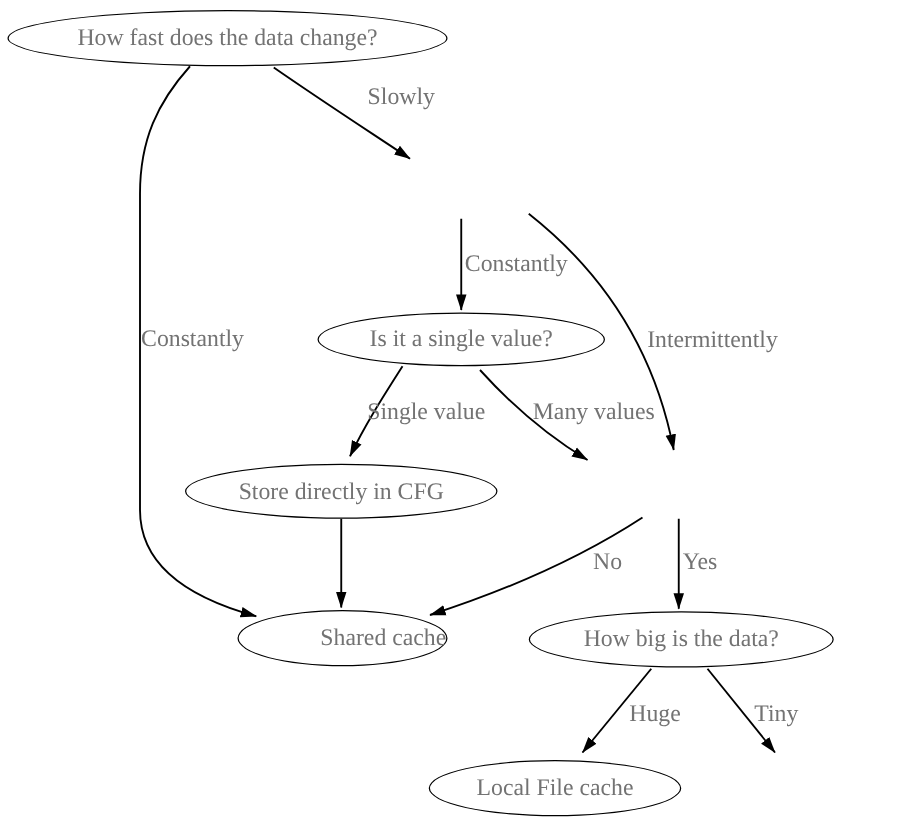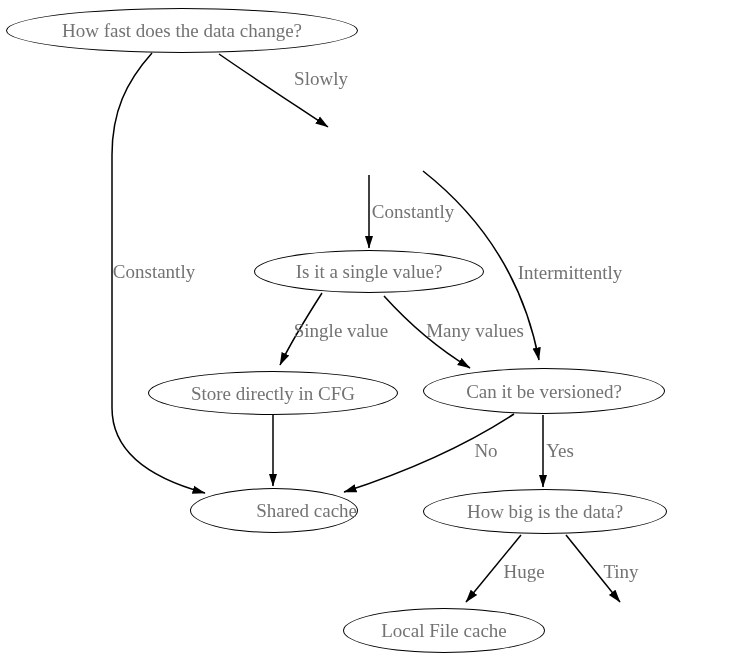--- a/index.html
+++ b/index.html
@@ -80,23 +80,20 @@
 
 
   <div class="node" style="left:254px; top:250px; width:230px; height:43px;">
     <span>Is it a single value?</span>
   </div>
 
   <div class="node" style="left:148px; top:371px; width:250px; height:44px;">
     <span>Store directly in CFG</span>
   </div>
 
-  <div class="node" style="left:423px; top:368px; width:242px; height:46px;">
-    <span>Can it be versioned?</span>
-  </div>
 
   <div class="node" style="left:190px; top:488px; width:168px; height:45px;justify-content:flex-end;">
     <span>Shared cache</span>
   </div>
 
   <div class="node" style="left:423px; top:489px; width:244px; height:45px;">
     <span>How big is the data?</span>
   </div>
 
   <div class="node" style="left:343px; top:608px; width:202px; height:45px;">

